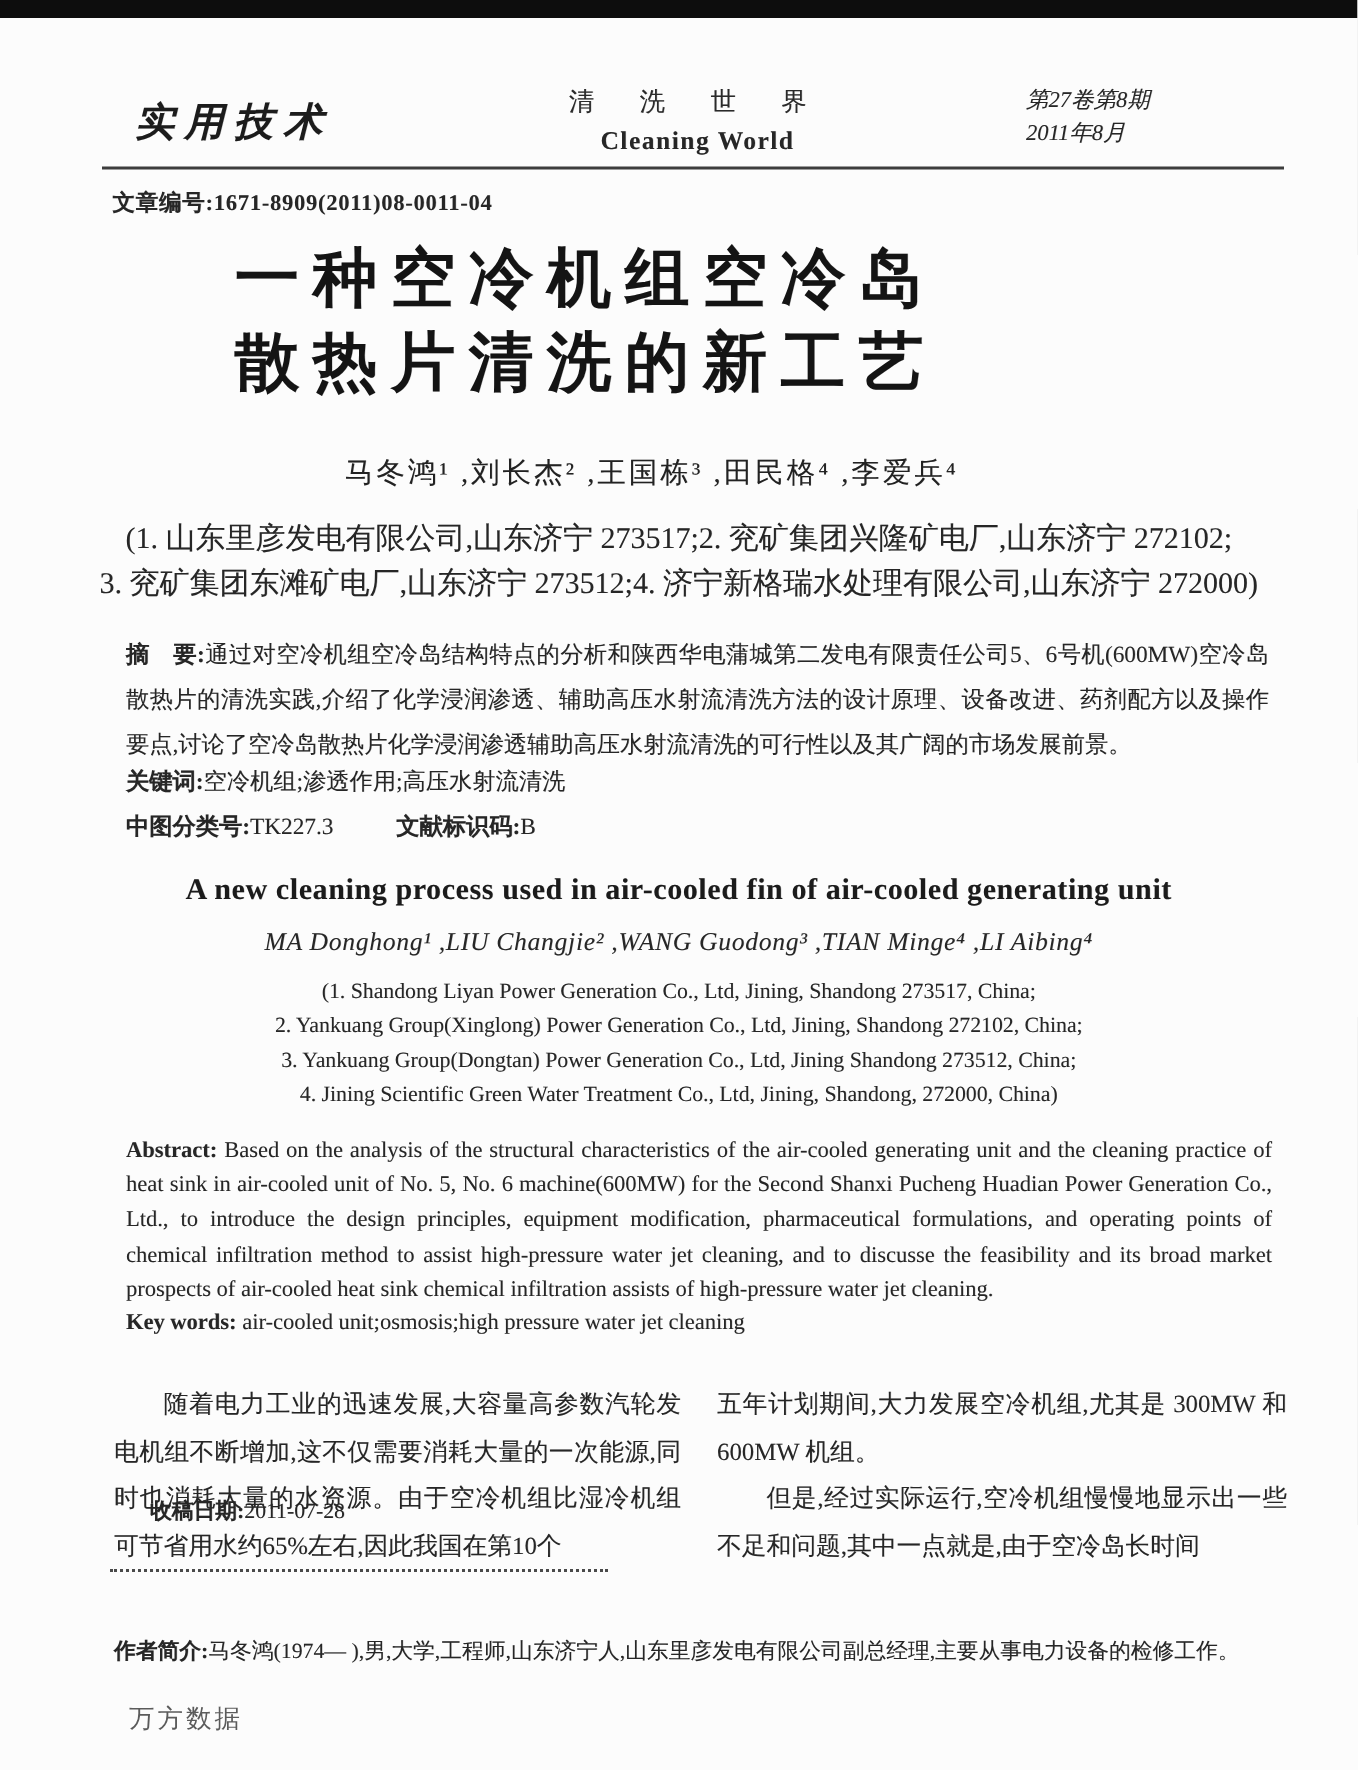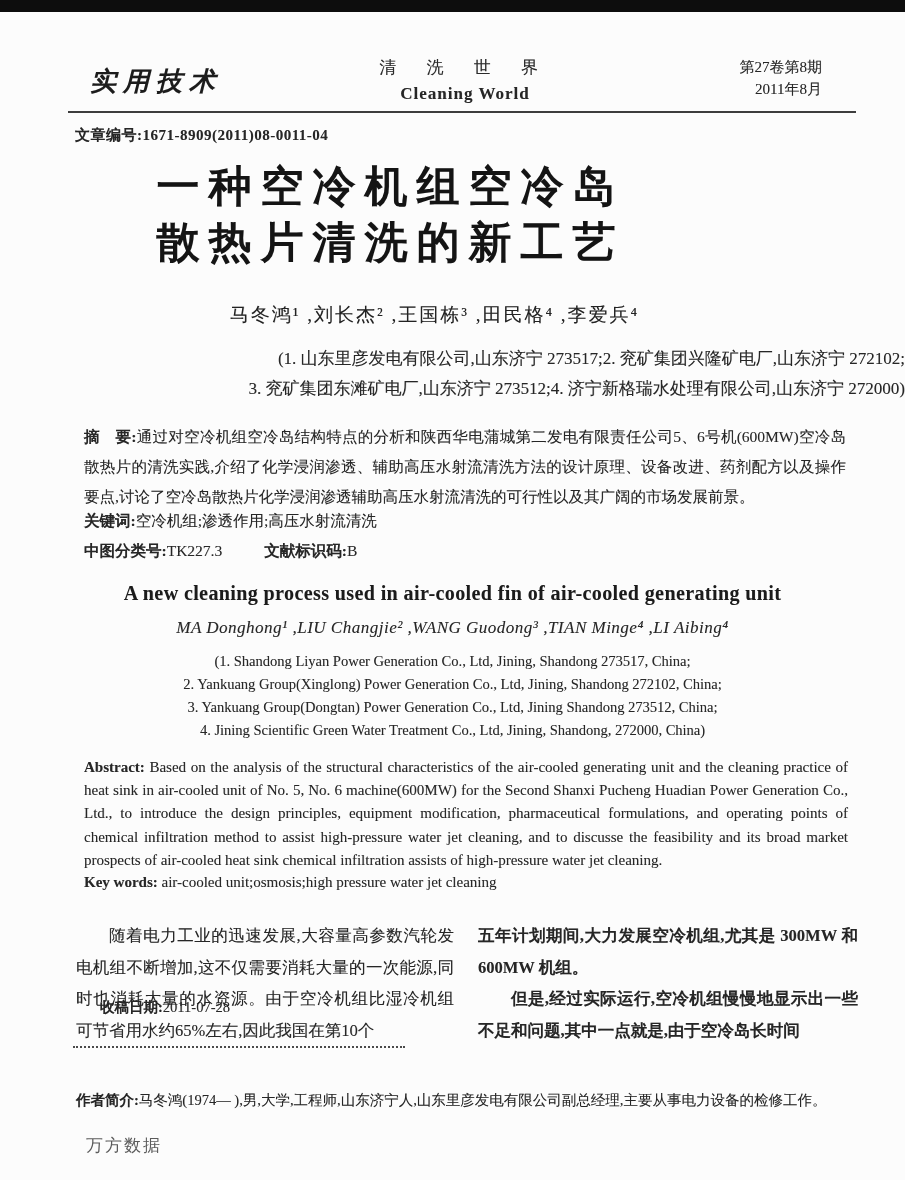--- a/index.html
+++ b/index.html
@@ -21,31 +21,31 @@
   .topbar{left:0;top:0;width:905px;height:12px;background:#0d0d0d;}
   .sec-label{
     left:90px;top:64px;
     font-family:"DejaVu Sans",sans-serif;
     font-weight:900;font-style:italic;
     font-size:26px;letter-spacing:7px;color:#1c1c1c;
   }
   .jr-center{left:320px;top:56px;width:290px;text-align:center;}
   .jr-cn{font-size:17px;letter-spacing:13px;color:#2a2a2a;}
   .jr-en{font-size:17px;font-weight:bold;margin-top:5px;letter-spacing:1px;}
-  .jr-issue{left:702px;top:56px;width:120px;text-align:right;font-size:15px;line-height:22px;}
+  .jr-issue{left:684px;top:56px;width:120px;text-align:left;font-size:15px;line-height:22px;font-style:italic;}
   .head-rule{left:68px;top:111px;width:788px;height:0;border-top:2px solid #3d3d3d;}
   .art-no{left:75px;top:126px;font-size:15px;font-weight:bold;letter-spacing:.5px;}
   
   .title-cn{left:-62px;top:158px;width:905px;text-align:center;
     font-family:"DejaVu Sans",sans-serif;font-weight:900;
     font-size:43px;letter-spacing:9px;color:#141414;line-height:56px;}
   .authors-cn{left:-18px;top:302px;width:905px;text-align:center;
     font-size:19px;letter-spacing:2px;color:#222;}
-  .affil-cn{left:0;top:344px;width:905px;text-align:right;
-    font-size:17px;line-height:30px;}
+  .affil-cn{left:0;top:344px;width:905px;text-align:center;
+    font-size:20px;line-height:30px;}
   
   .abstract-cn{left:84px;top:406px;width:762px;
     font-size:15.5px;line-height:30px;text-align:justify;}
   .lbl{font-weight:bold;}
   .kw-cn{left:84px;top:511px;width:762px;font-size:15.5px;}
   .clc{left:84px;top:541px;width:762px;font-size:15.5px;}
   .clc .gap{display:inline-block;width:42px;}
   
   .title-en{left:0;top:582px;width:905px;text-align:center;
     font-size:20px;font-weight:bold;letter-spacing:.4px;color:#1b1b1b;}
@@ -54,21 +54,21 @@
   .affil-en{left:0;top:650px;width:905px;text-align:center;
     font-size:14.5px;line-height:23px;}
   .abstract-en{left:84px;top:741px;width:764px;
     font-size:15px;line-height:23.2px;text-align:justify;}
   .kw-en{left:84px;top:874px;width:764px;font-size:15px;}
   
   .col{font-size:16.5px;line-height:31.5px;text-align:justify;}
   .col p{margin:0;}
   .col p.ind{text-indent:2em;}
   .col1{left:76px;top:920px;width:378px;}
-  .col2{left:478px;top:920px;width:380px;font-weight:bold;}
+  .col2{left:478px;top:920px;width:380px;}
   
   .foot-rule{left:73px;top:1046px;width:332px;height:0;border-top:2px dotted #4a4a4a;}
   .received{left:100px;top:998px;font-size:14.5px;}
   .bio{left:76px;top:1091px;width:794px;font-size:14.5px;}
   .watermark{left:86px;top:1134px;font-size:17px;letter-spacing:2px;color:#3f3f3f;
     text-shadow:none;opacity:.85;font-family:Liberation Mono, monospace;}
 </style>
 </head>
 <body>
 

